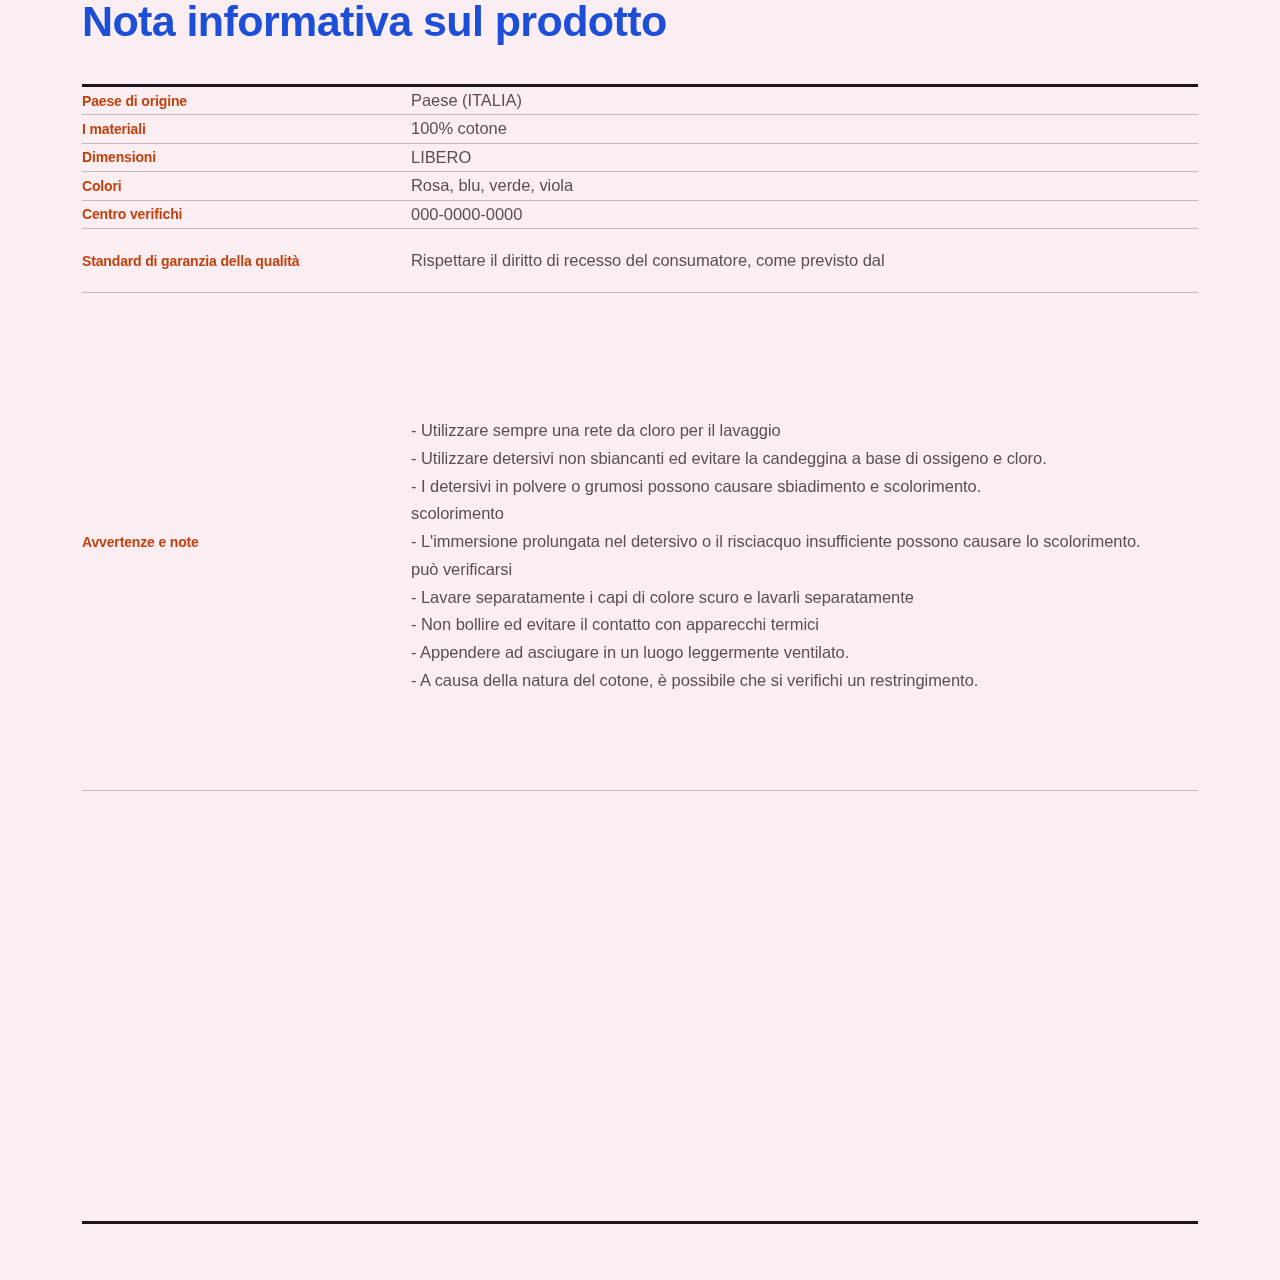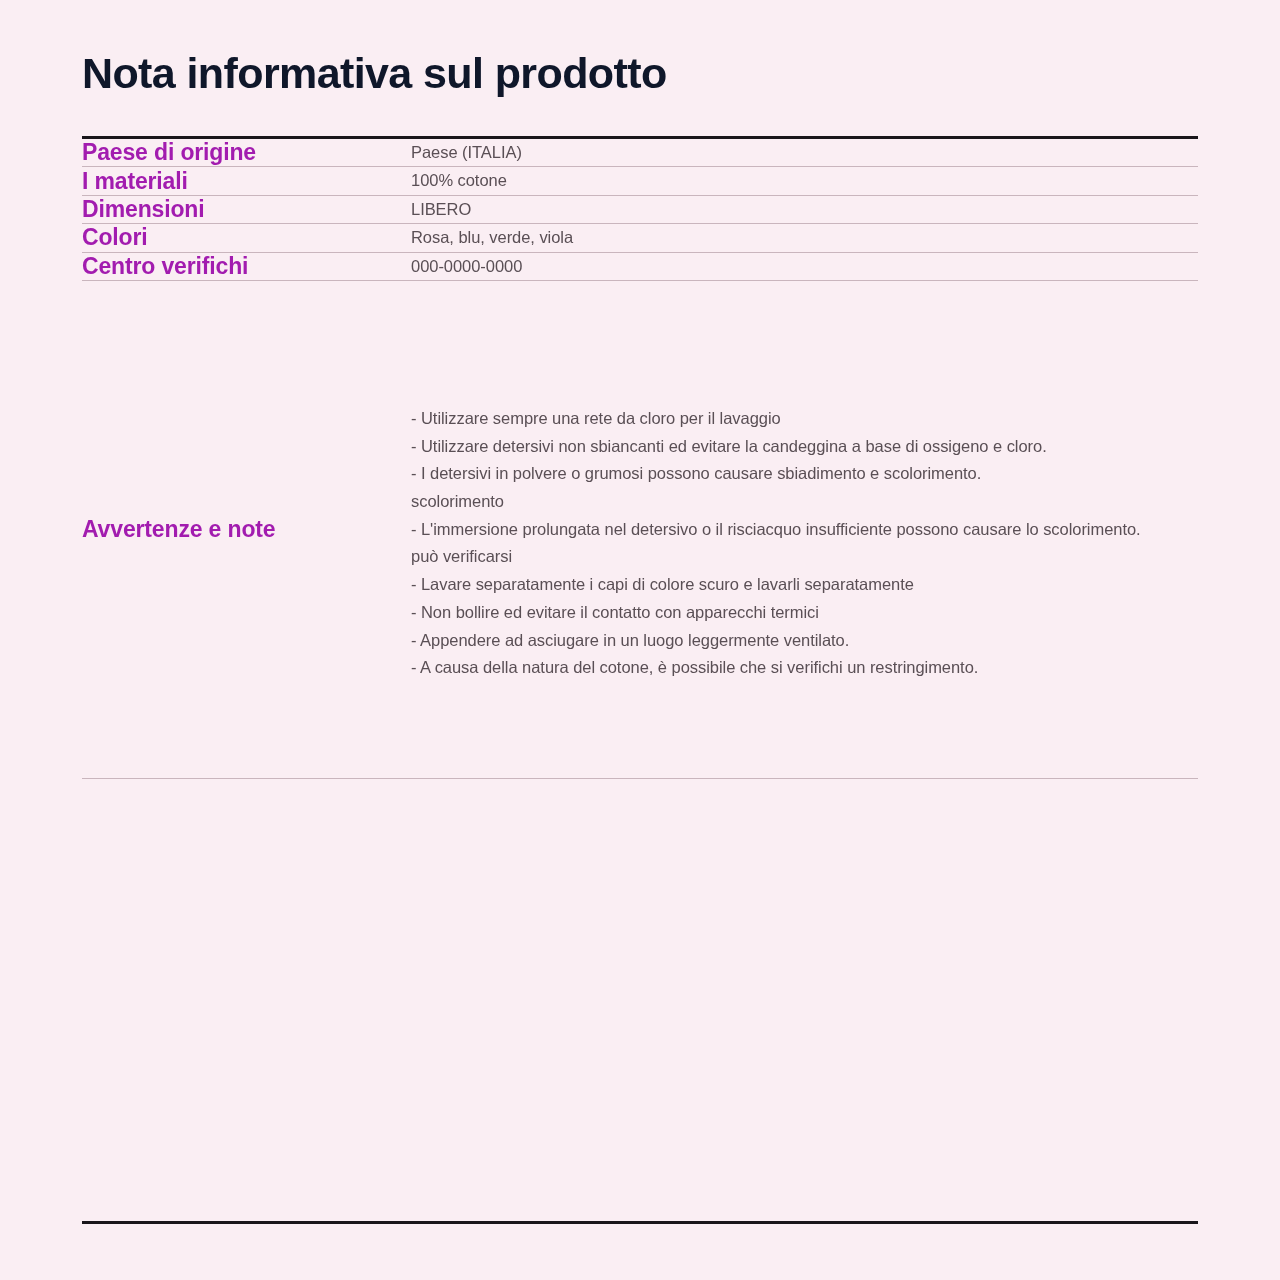--- a/index.html
+++ b/index.html
@@ -21,25 +21,24 @@
     width: 1280px;
     height: 1280px;
     box-sizing: border-box;
     padding: 0 82px;
   }
 
   
   .doc-title {
     font-size: 43px;
     font-weight: bold;
-    color: #0f172a;
+    color: #1d4ed8;
     letter-spacing: -0.6px;
     line-height: 1;
     margin: 0;
-    padding-top: 52px;
   }
 
   
   .rule-strong {
     height: 3px;
     background: #19151a;
     width: 100%;
   }
   .rule-top   { margin-top: 41px; }
   .rule-bottom{
@@ -60,23 +59,23 @@
 
   .spec-table th,
   .spec-table td {
     text-align: left;
     vertical-align: middle;
     padding: 0;
   }
 
   .cell-label {
     width: 329px;
-    font-size: 23px;
+    font-size: 14px;
     font-weight: bold;
-    color: #a21caf;
+    color: #c2410c;
     letter-spacing: -0.15px;
     padding: 20px 10px 20px 0;
   }
   .cell-value {
     font-size: 16.5px;
     font-weight: normal;
     color: #5a4f55;
     letter-spacing: -0.05px;
     line-height: 1.66;
     padding: 20px 0;
@@ -134,20 +133,27 @@
         <th class="cell-label">Colori</th>
         <td class="cell-value">Rosa, blu, verde, viola</td>
       </tr>
 
 
       <tr class="spec-row">
         <th class="cell-label">Centro verifichi</th>
         <td class="cell-value">000-0000-0000</td>
       </tr>
 
+      <tr class="spec-row row-warranty">
+        <th class="cell-label">Standard di garanzia della qualità</th>
+        <td class="cell-value">
+          <span class="note-line">Rispettare il</span>
+          <span class="note-line">diritto di recesso del consumatore, come previsto dal</span>
+        </td>
+      </tr>
 
 
       <tr class="spec-row row-notes">
         <th class="cell-label">Avvertenze e note</th>
         <td class="cell-value">
           <span class="notes-spacer"></span>
           <span class="notes-list">
             <span class="note-line">- Utilizzare sempre una rete da cloro per il lavaggio</span>
             <span class="note-line">- Utilizzare detersivi non sbiancanti ed evitare la candeggina a base di ossigeno e cloro.</span>
             <span class="note-line">- I detersivi in polvere o grumosi possono causare sbiadimento e scolorimento.</span>

